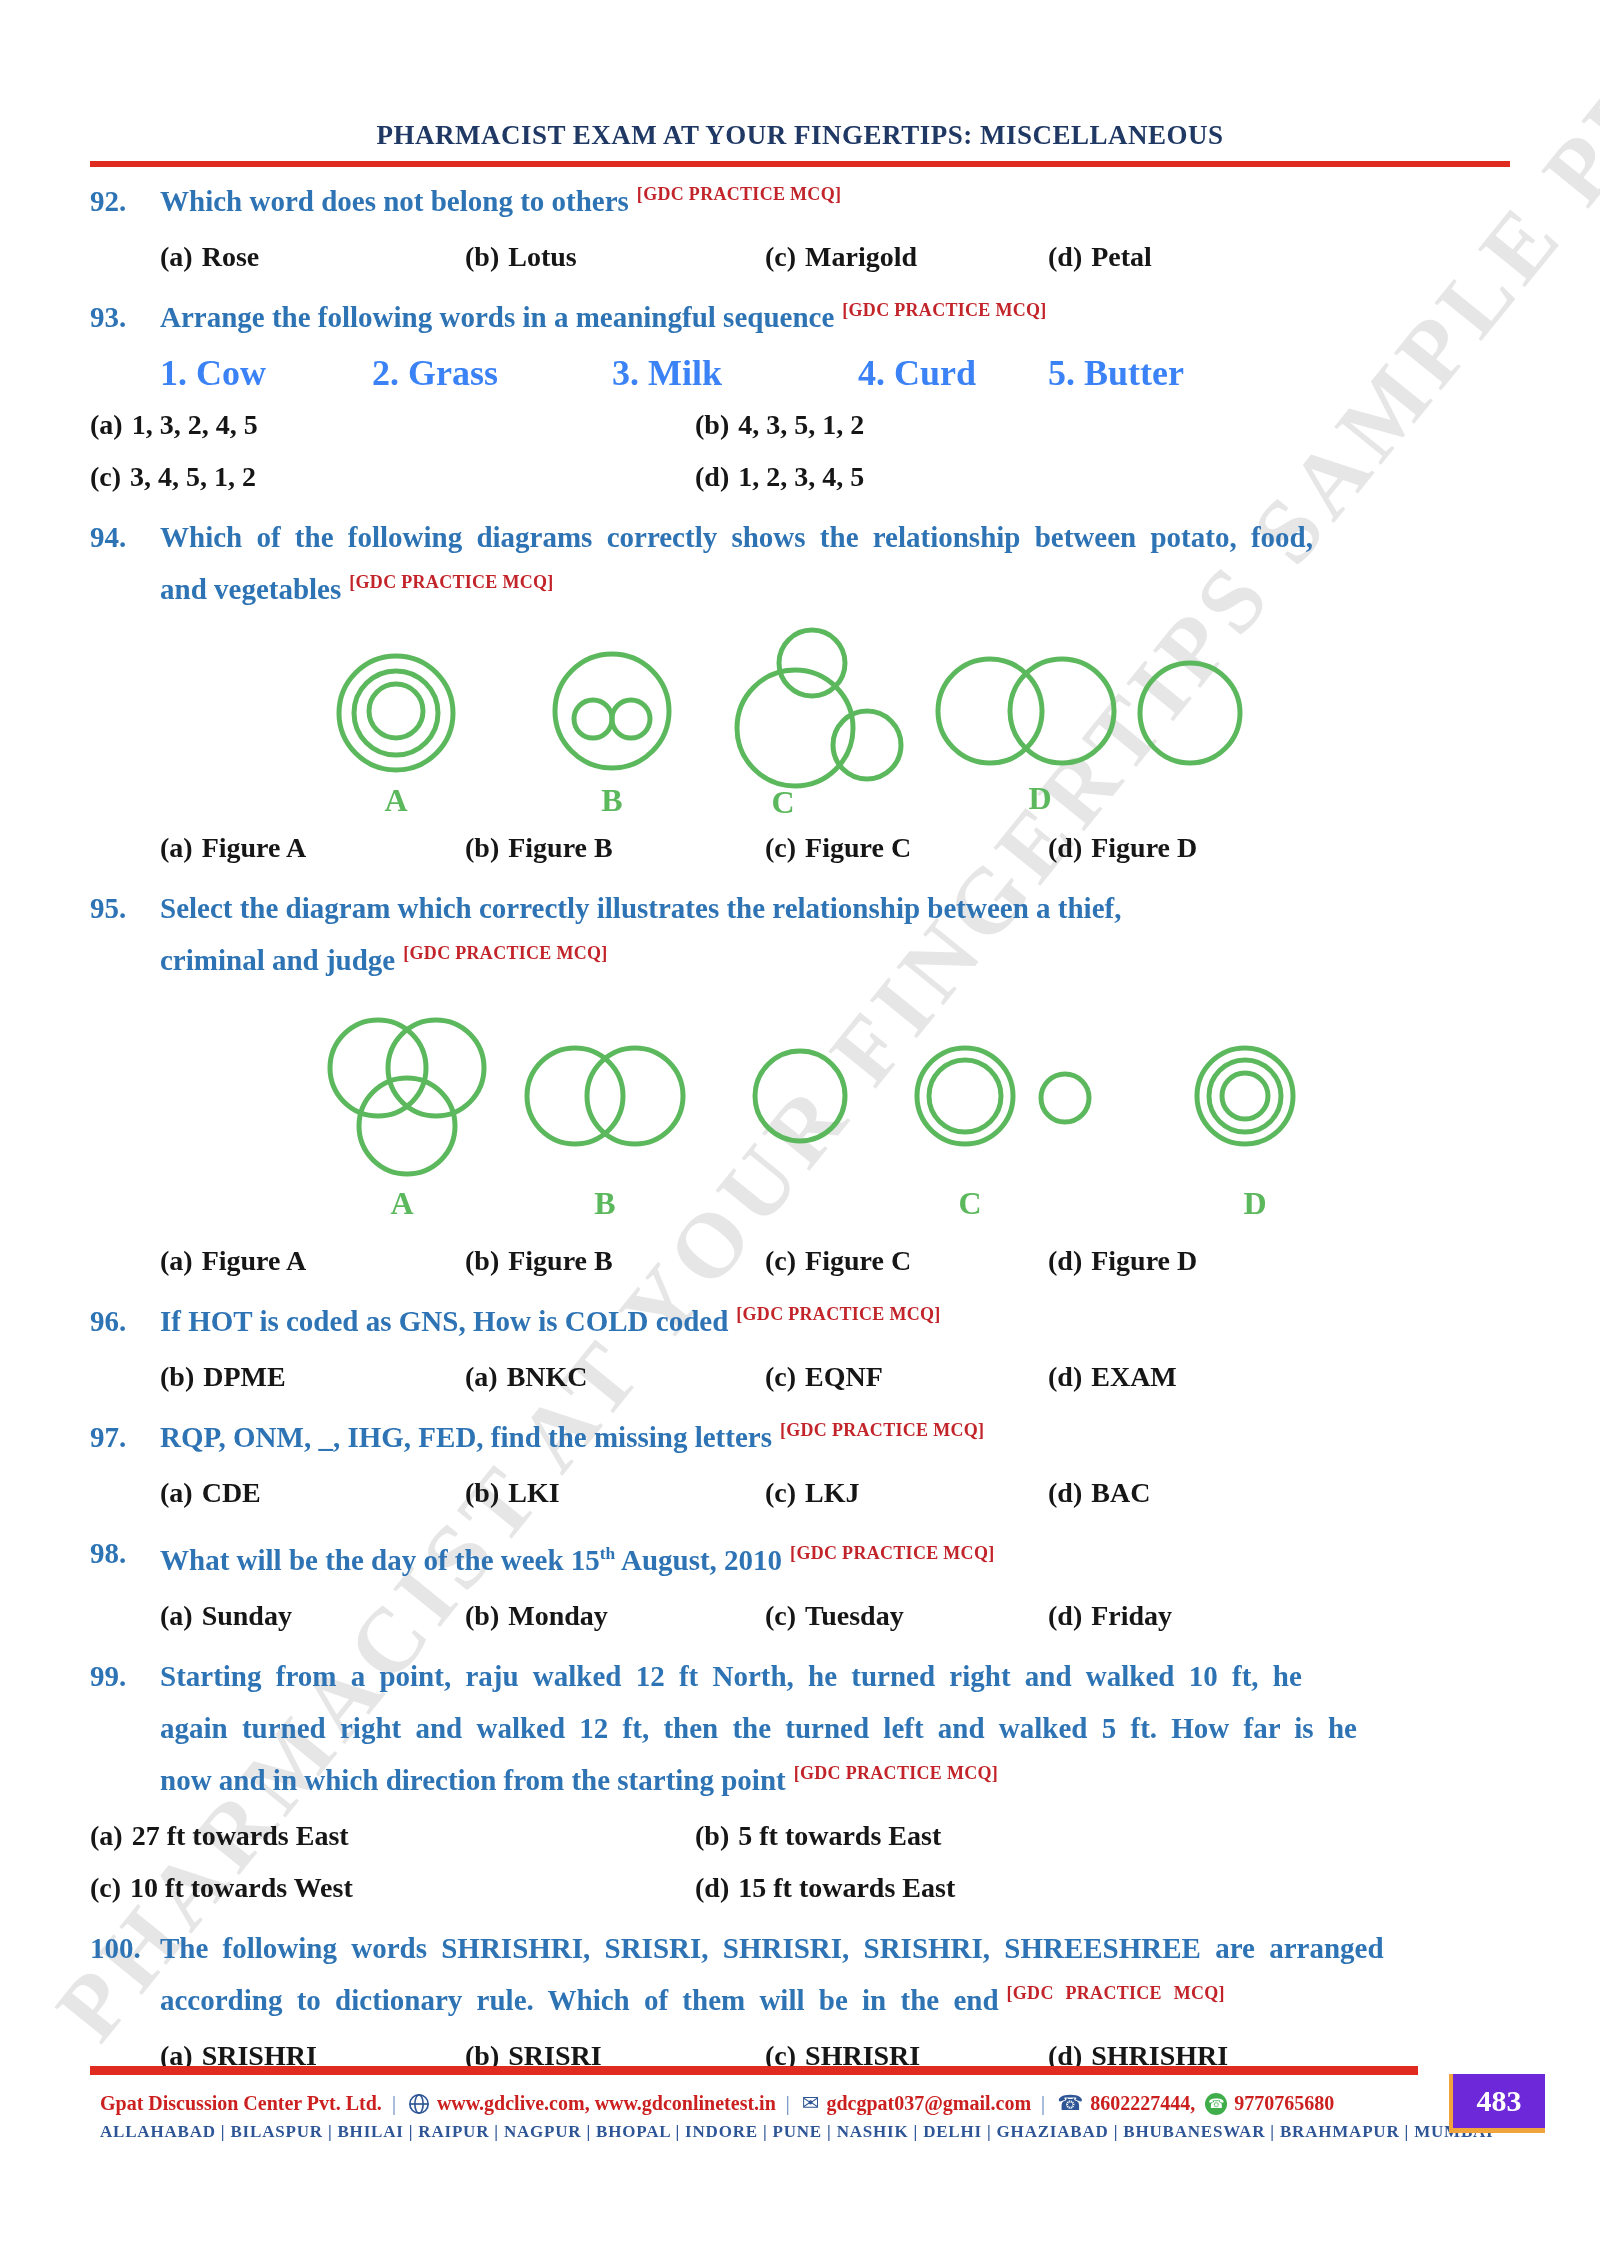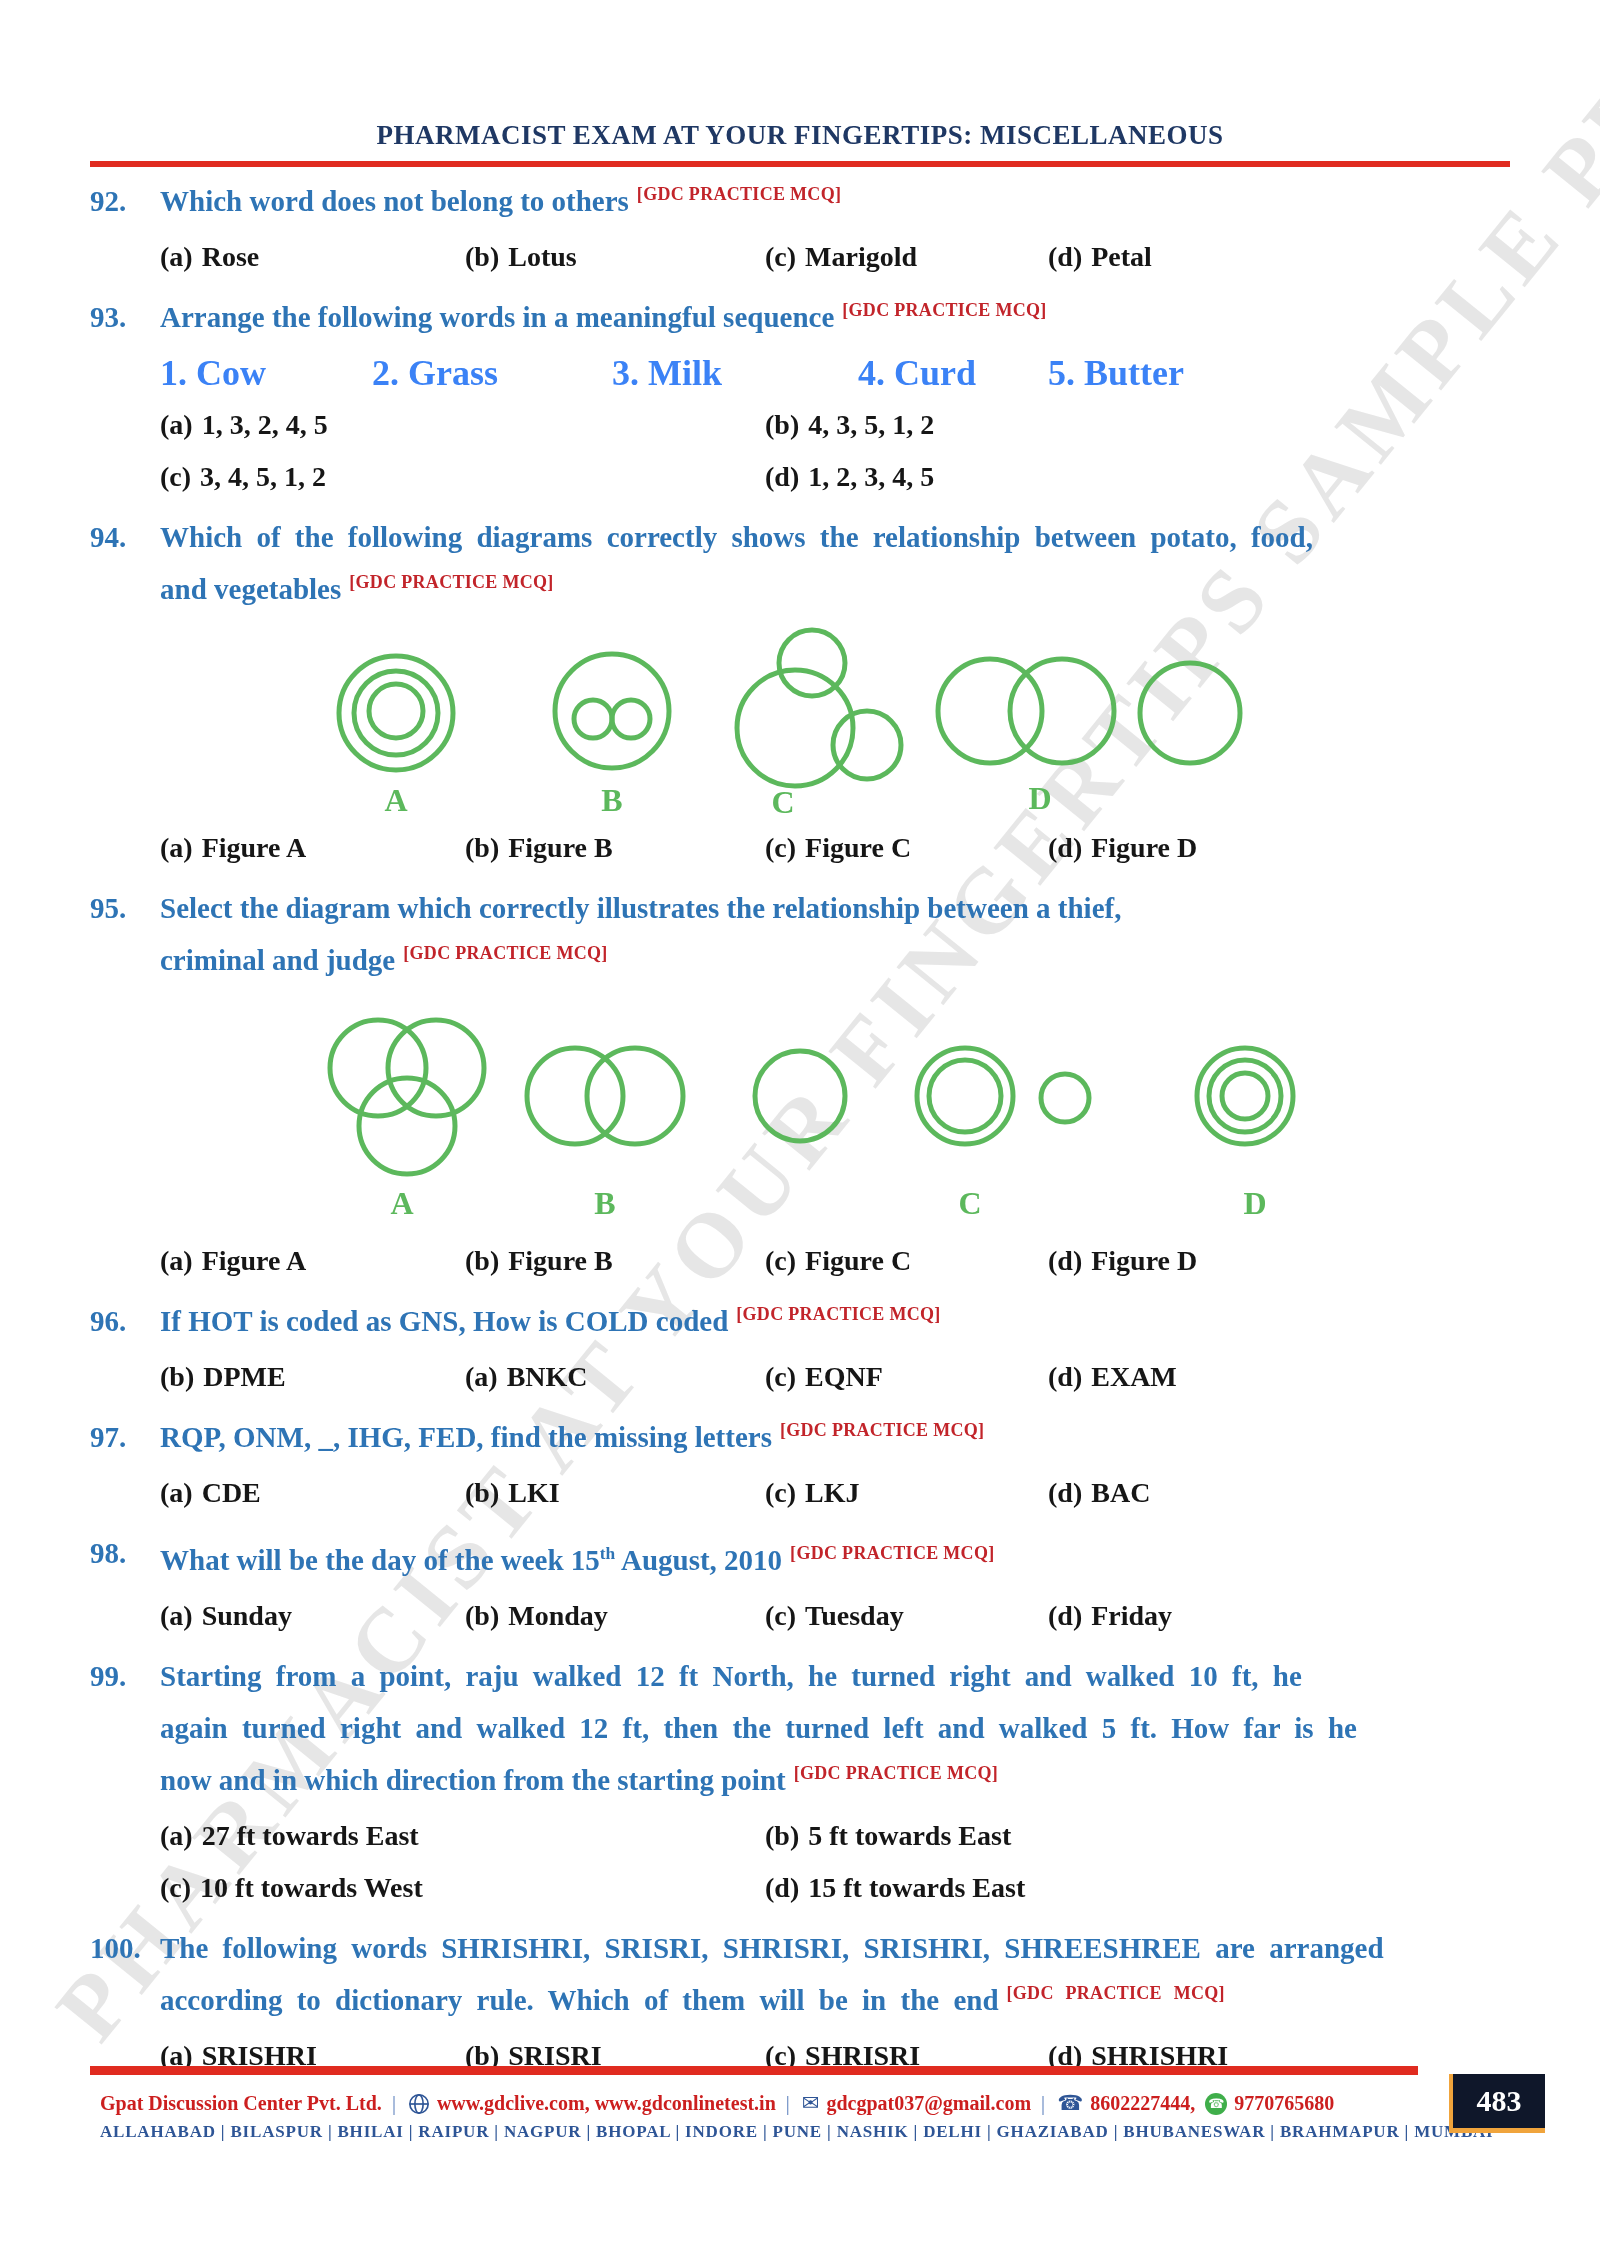--- a/index.html
+++ b/index.html
@@ -30,21 +30,21 @@
     margin-left:8px; white-space:nowrap; letter-spacing:0.3px;
   }
   .sup { font-size:0.6em; vertical-align:super;margin-top:44px; }
 
   .opts4 {
     display:grid; grid-template-columns:305px 300px 283px 1fr;
     margin-left:70px; font-size:28px; font-weight:bold; color:#161616; line-height:52px;
   }
   .opts2 {
     display:grid; grid-template-columns:605px 1fr;
-    margin-left:70px; font-size:28px; font-weight:bold; color:#161616; line-height:52px;font-family:Liberation Serif, serif;
+    font-size:28px; font-weight:bold; color:#161616; line-height:52px;font-family:Liberation Serif, serif;
   }
   .seq {
     display:grid; grid-template-columns:212px 240px 246px 190px 1fr;
     margin-left:70px; color:#3b82f6; font-weight:bold; font-size:36px; line-height:52px;
   }
   .olbl { margin-right:9px; }
 
   .fig-row94 { margin:4px 0 0 160px; }
   .fig-row95 { margin:6px 0 0 80px; }
   .gc { fill:none; stroke:#5cb85c; stroke-width:5; }
@@ -65,21 +65,21 @@
   .wa-icon {
     display:inline-flex; align-items:center; justify-content:center;
     width:22px; height:22px; border-radius:50%; background:#3fae4a; color:#ffffff;
     font-size:13px; font-weight:normal;
   }
   .footer-line2 {
     margin:6px 0 0 100px; font-size:17px; font-weight:bold; color:#2e5596; letter-spacing:0.8px;
   }
   .page-box {
     position:absolute; right:55px; top:8px; width:92px; height:54px;
-    background:#0f172a; border-left:4px solid #f0a43c; border-bottom:5px solid #f0a43c;
+    background:#6d28d9; border-left:4px solid #f0a43c; border-bottom:5px solid #f0a43c;
     display:flex; align-items:center; justify-content:center;
     color:#ffffff; font-size:30px; font-weight:bold;
   }
 </style>
 </head>
 <body>
 
 <div class="watermark">PHARMACIST AT YOUR FINGERTIPS SAMPLE PDF</div>
 
 <div class="content">

